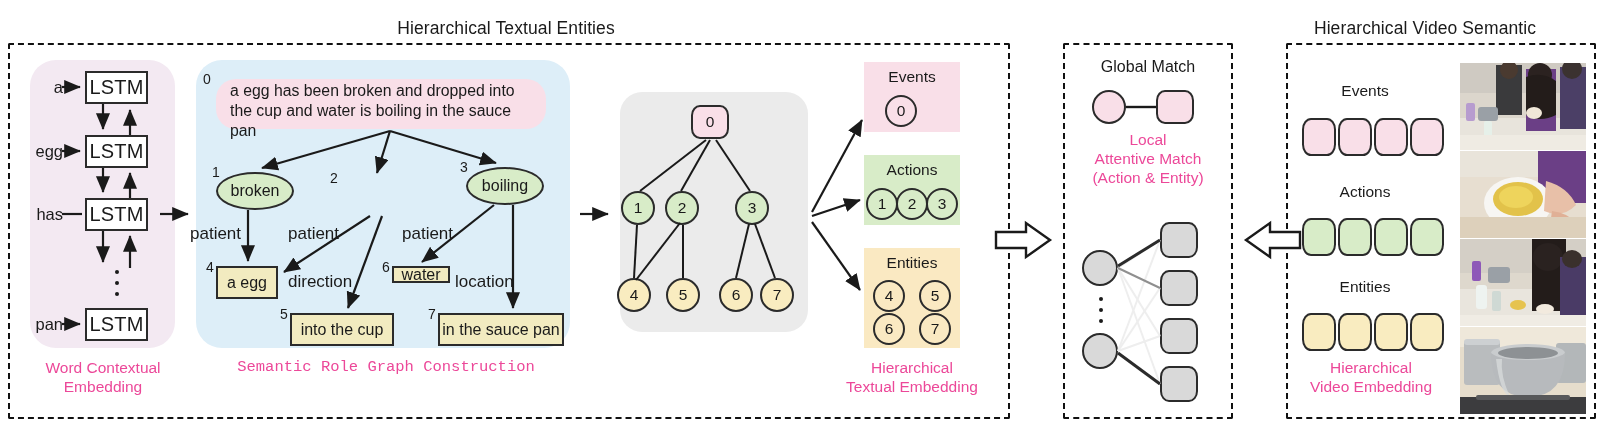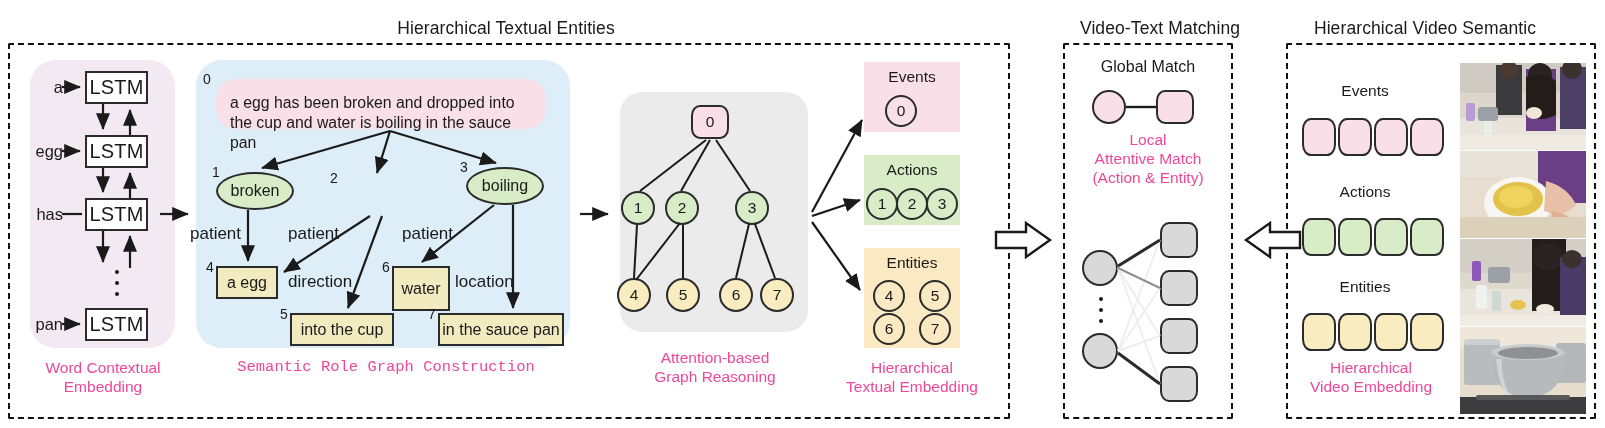--- a/index.html
+++ b/index.html
@@ -62,21 +62,21 @@
     position:absolute;
     background:#ddeef8;
     border-radius:26px;
   }
   .sentbox{
     position:absolute;
     background:#f9dfe8;
     border-radius:20px;
     font-size:15.8px;
     line-height:20px;
-    padding:14px 14px;
+    padding:2px 14px;
     box-sizing:border-box;
   }
   .ell{
     position:absolute;
     background:#d8ecc8;
     border:2.2px solid #2b2b2b;
     border-radius:50%;
     box-sizing:border-box;
     display:flex;align-items:center;justify-content:center;
     font-size:16px;
@@ -154,21 +154,20 @@
   }
   .dots i{display:block;width:4px;height:4px;border-radius:50%;background:#1a1a1a;}
   svg{position:absolute;left:0;top:0;overflow:visible;}
 </style>
 </head>
 <body>
 
 <div id="fig">
 
   <div class="ttl" style="left:286px;top:18px;width:440px;">Hierarchical Textual Entities</div>
-  <div class="ttl" style="left:1040px;top:18px;width:240px;">Video-Text Matching</div>
   <div class="ttl" style="left:1270px;top:18px;width:310px;">Hierarchical Video Semantic</div>
 
   <div class="dashbox" style="left:8px;top:43px;width:1002px;height:376px;"></div>
   <div class="dashbox" style="left:1063px;top:43px;width:170px;height:376px;"></div>
   <div class="dashbox" style="left:1286px;top:43px;width:310px;height:376px;"></div>
 
   <div class="lavbg" style="left:30px;top:60px;width:145px;height:288px;"></div>
 
   <div class="wlab" style="left:28px;top:78px;width:35px;">a</div>
   <div class="wlab" style="left:20px;top:142px;width:43px;">egg</div>
@@ -230,21 +229,21 @@
   <div class="idx" style="left:460px;top:159px;">3</div>
   <div class="ell" style="left:466px;top:167px;width:78px;height:38px;">boiling</div>
 
   <div class="idx" style="left:206px;top:259px;">4</div>
   <div class="rect" style="left:216px;top:266px;width:62px;height:33px;">a egg</div>
 
   <div class="idx" style="left:280px;top:306px;">5</div>
   <div class="rect" style="left:290px;top:313px;width:104px;height:33px;">into the cup</div>
 
   <div class="idx" style="left:382px;top:259px;">6</div>
-  <div class="rect" style="left:392px;top:266px;width:58px;height:45px;">water</div>
+  <div class="rect" style="left:392px;top:266px;width:58px;height:17px;">water</div>
 
   <div class="idx" style="left:428px;top:306px;">7</div>
   <div class="rect" style="left:438px;top:313px;width:126px;height:33px;">in the sauce pan</div>
 
   <div class="edgelab" style="left:190px;top:224px;">patient</div>
   <div class="edgelab" style="left:288px;top:224px;">patient</div>
   <div class="edgelab" style="left:288px;top:272px;">direction</div>
   <div class="edgelab" style="left:402px;top:224px;">patient</div>
   <div class="edgelab" style="left:455px;top:272px;">location</div>
 
@@ -296,22 +295,20 @@
       <line x1="755" y1="224" x2="775" y2="278"></line>
     </g>
     <g stroke="#1a1a1a" stroke-width="2.2" fill="none">
 
       <line x1="812" y1="212" x2="862" y2="120" marker-end="url(#ah)"></line>
       <line x1="812" y1="216" x2="860" y2="200" marker-end="url(#ah)"></line>
       <line x1="812" y1="222" x2="860" y2="290" marker-end="url(#ah)"></line>
     </g>
   </svg>
 
-  <div class="cap" style="left:624px;top:348px;width:182px;">Attention-based
-Graph Reasoning</div>
 
   <div class="grp ev" style="left:864px;top:62px;width:96px;height:70px;"></div>
   <div class="grplab" style="left:864px;top:68px;width:96px;">Events</div>
   <div class="ocirc" style="left:885px;top:95px;width:32px;height:32px;">0</div>
 
   <div class="grp ac" style="left:864px;top:155px;width:96px;height:70px;"></div>
   <div class="grplab" style="left:864px;top:161px;width:96px;">Actions</div>
   <div class="ocirc" style="left:866px;top:188px;width:32px;height:32px;">1</div>
   <div class="ocirc" style="left:896px;top:188px;width:32px;height:32px;">2</div>
   <div class="ocirc" style="left:926px;top:188px;width:32px;height:32px;">3</div>

